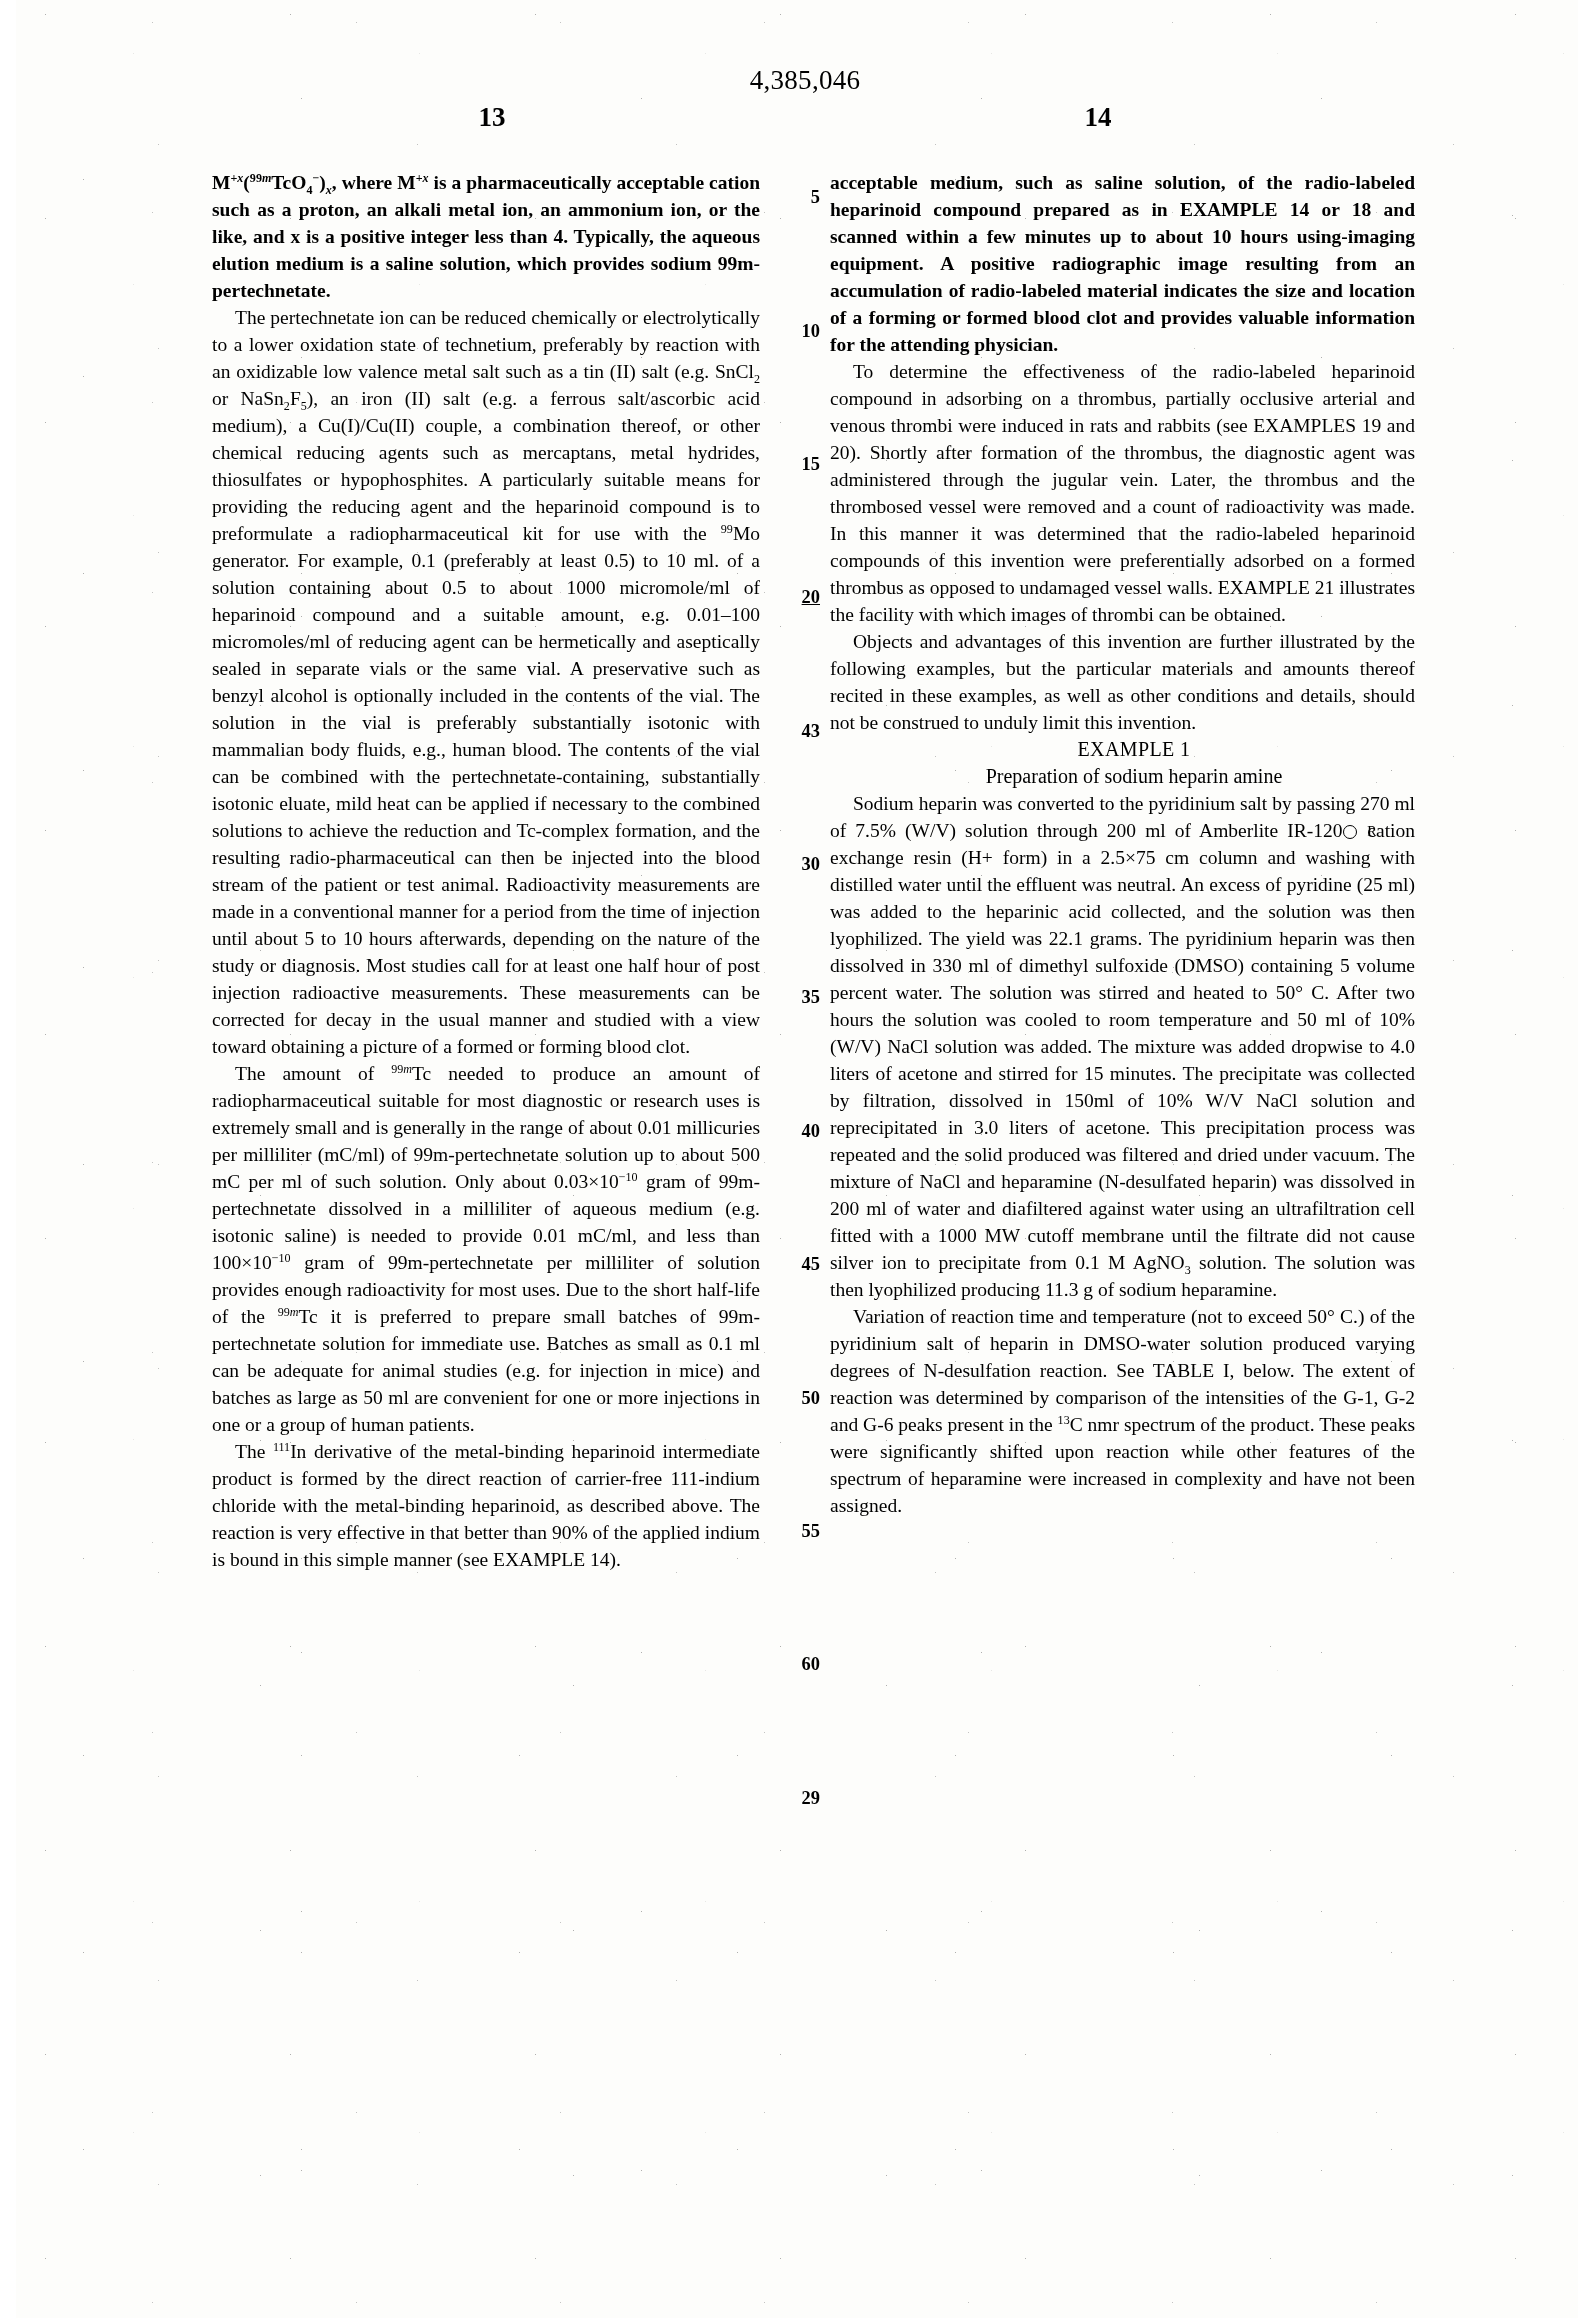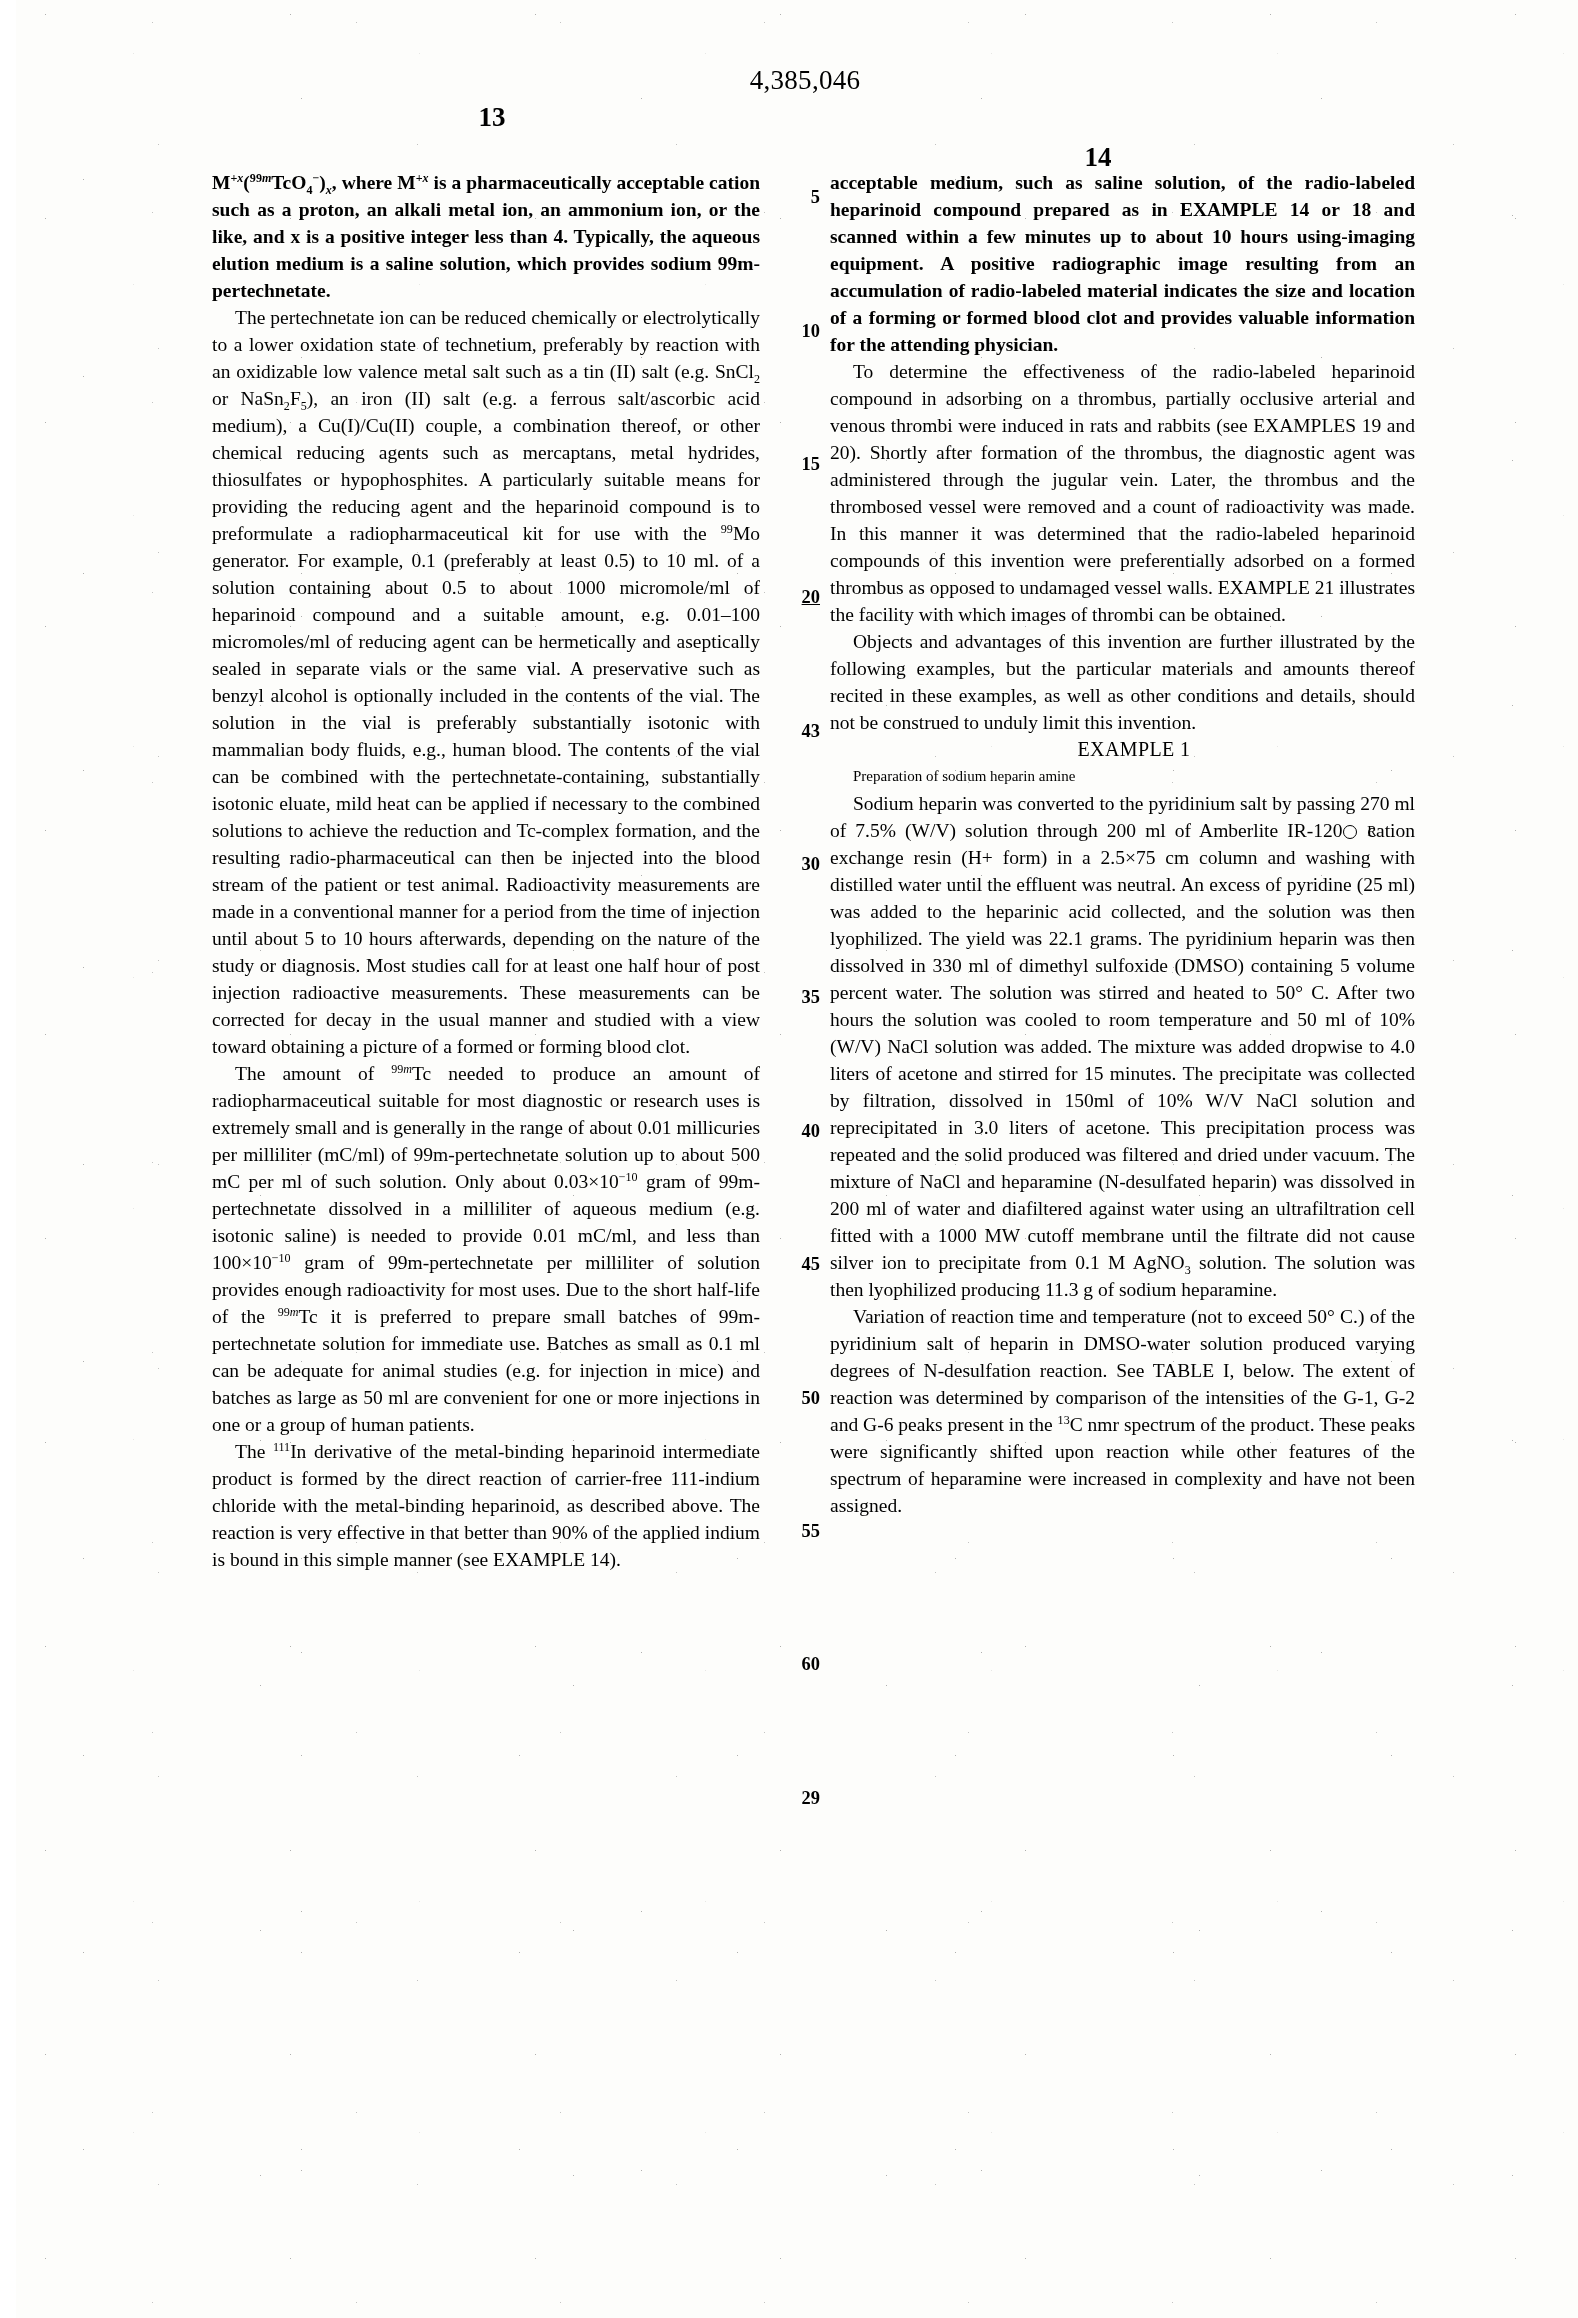--- a/index.html
+++ b/index.html
@@ -56,21 +56,21 @@
     letter-spacing: 0.3px;
     font-weight: 400;
   }
   .col-num {
     position: absolute;
     top: 102px;
     font-size: 27px;
     font-weight: bold;
   }
   .col-num-left  { left: 435px;  width: 82px; text-align: center; }
-  .col-num-right { left: 1041px; width: 82px; text-align: center; margin-top: 40px; }
+  .col-num-right { left: 1041px; width: 82px; text-align: center; }
 
   
   .columns {
     position: absolute;
     top: 169px;
     left: 0;
     width: 1578px;
   }
   .col {
     position: absolute;
@@ -91,23 +91,24 @@
 
   
   .ex-head {
     text-align: center;
     text-indent: 0;
     margin: 20.4px 0 0 0;
     font-size: 20px;
     letter-spacing: 0.4px;
   }
   .ex-sub {
+    text-align: center;
     text-indent: 0;
     margin: 20.4px 0 19px 0;
-    font-size: 15px;
+    font-size: 20px;
   }
 
   sup { font-size: .62em; vertical-align: super; line-height: 0; }
   sub { font-size: .62em; vertical-align: sub;   line-height: 0; }
   .ital { font-style: italic; }
 
   
   .line-numbers {
     position: absolute;
     left: 751px;

